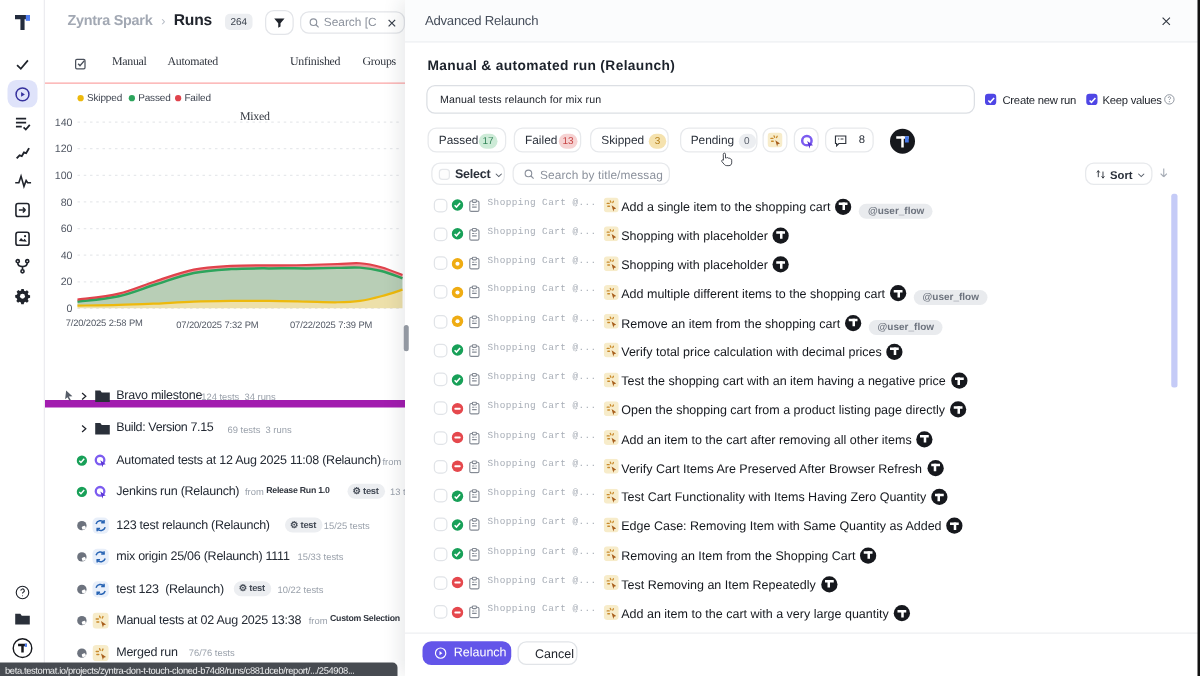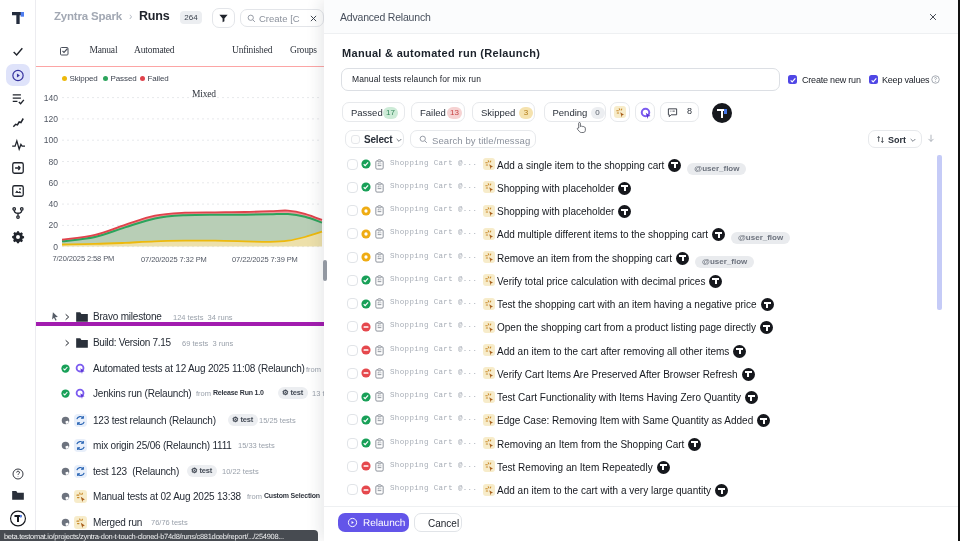--- a/index.html
+++ b/index.html
@@ -111,21 +111,21 @@
 <div id="filterbtn">
   <svg width="11" height="11" viewBox="0 0 24 24" style="position:absolute;left:5px;top:4px;" fill="#20242c">
         <path d="M3 4h18l-7 8v6l-4 2v-8L3 4z"></path>
       </svg>
 </div>
 <div id="searchbox">
   <svg width="9" height="9" viewBox="0 0 24 24" style="position:absolute;left:6px;top:4px;" fill="none" stroke="#8b919c" stroke-width="2.4">
         <circle cx="10" cy="10" r="7"></circle>
         <path d="M15.5 15.5 21 21"></path>
       </svg>
-  <span class="ph">Create [C</span>
+  <span class="ph">Search [C</span>
   <svg width="9" height="9" viewBox="0 0 24 24" style="position:absolute;left:68px;top:4px;" fill="none" stroke="#3c434e" stroke-width="2.6">
         <path d="M5 5l14 14M19 5L5 19"></path>
       </svg>
 </div>
 
 <div id="tabs">
   <svg width="12" height="12" viewBox="0 0 24 24" style="position:absolute;left:23px;top:9px;" fill="none" stroke="#4b515c" stroke-width="2">
         <rect x="3" y="5" width="15" height="15" rx="2"></rect>
         <path d="M7 12l3 3 7-8" stroke-width="2.3"></path>
       </svg>
@@ -167,32 +167,32 @@
     <text x="232" y="262">07/22/2025 7:39 PM</text>
   </g>
   <path fill="#ede0aa" d="M62.0,244.5 C67.5,244.4 84.5,244.2 95.0,243.9 C105.5,243.7 115.0,243.3 125.0,242.9 C135.0,242.4 145.0,241.6 155.0,241.3 C165.0,240.9 175.0,240.8 185.0,240.7 C195.0,240.7 205.0,240.7 215.0,240.7 C225.0,240.8 235.8,241.1 245.0,241.3 C254.2,241.5 262.8,241.9 270.0,241.8 C277.2,241.7 282.2,241.5 288.0,240.7 C293.8,239.9 299.3,238.5 305.0,237.0 C310.7,235.5 319.2,232.6 322.0,231.7 L322,246.6 L62,246.6 Z"></path>
   <path fill="#b8ceb6" d="M62.0,241.3 C67.5,240.6 84.5,239.3 95.0,237.0 C105.5,234.7 115.0,230.5 125.0,227.4 C135.0,224.3 145.0,220.4 155.0,218.4 C165.0,216.3 175.0,215.8 185.0,215.2 C195.0,214.6 205.0,214.7 215.0,214.7 C225.0,214.6 235.8,214.7 245.0,214.7 C254.2,214.6 262.8,214.4 270.0,214.3 C277.2,214.2 282.2,213.7 288.0,214.1 C293.8,214.5 299.3,215.4 305.0,216.8 C310.7,218.2 319.2,221.7 322.0,222.6 L322.0,231.7 C319.2,232.6 310.7,235.5 305.0,237.0 C299.3,238.5 293.8,239.9 288.0,240.7 C282.2,241.5 277.2,241.7 270.0,241.8 C262.8,241.9 254.2,241.5 245.0,241.3 C235.8,241.1 225.0,240.8 215.0,240.7 C205.0,240.7 195.0,240.7 185.0,240.7 C175.0,240.8 165.0,240.9 155.0,241.3 C145.0,241.6 135.0,242.4 125.0,242.9 C115.0,243.3 105.5,243.7 95.0,243.9 C84.5,244.2 67.5,244.4 62.0,244.5 Z"></path>
   <path fill="#ee989d" d="M62.0,239.7 C67.5,238.9 84.5,237.4 95.0,234.9 C105.5,232.4 115.0,228.0 125.0,224.8 C135.0,221.6 145.0,217.7 155.0,215.7 C165.0,213.7 175.0,213.3 185.0,212.7 C195.0,212.2 205.0,212.4 215.0,212.3 C225.0,212.2 235.8,212.2 245.0,212.0 C254.2,211.8 262.8,211.5 270.0,211.2 C277.2,211.0 282.2,210.2 288.0,210.6 C293.8,211.0 299.3,212.2 305.0,213.8 C310.7,215.4 319.2,218.9 322.0,220.0 L322.0,222.6 C319.2,221.7 310.7,218.2 305.0,216.8 C299.3,215.4 293.8,214.5 288.0,214.1 C282.2,213.7 277.2,214.2 270.0,214.3 C262.8,214.4 254.2,214.6 245.0,214.7 C235.8,214.7 225.0,214.6 215.0,214.7 C205.0,214.7 195.0,214.6 185.0,215.2 C175.0,215.8 165.0,216.3 155.0,218.4 C145.0,220.4 135.0,224.3 125.0,227.4 C115.0,230.5 105.5,234.7 95.0,237.0 C84.5,239.3 67.5,240.6 62.0,241.3 Z"></path>
   <path fill="none" stroke="#edb90c" stroke-width="1.8" d="M62.0,244.5 C67.5,244.4 84.5,244.2 95.0,243.9 C105.5,243.7 115.0,243.3 125.0,242.9 C135.0,242.4 145.0,241.6 155.0,241.3 C165.0,240.9 175.0,240.8 185.0,240.7 C195.0,240.7 205.0,240.7 215.0,240.7 C225.0,240.8 235.8,241.1 245.0,241.3 C254.2,241.5 262.8,241.9 270.0,241.8 C277.2,241.7 282.2,241.5 288.0,240.7 C293.8,239.9 299.3,238.5 305.0,237.0 C310.7,235.5 319.2,232.6 322.0,231.7"></path>
   <path fill="none" stroke="#2ca45c" stroke-width="2" d="M62.0,241.3 C67.5,240.6 84.5,239.3 95.0,237.0 C105.5,234.7 115.0,230.5 125.0,227.4 C135.0,224.3 145.0,220.4 155.0,218.4 C165.0,216.3 175.0,215.8 185.0,215.2 C195.0,214.6 205.0,214.7 215.0,214.7 C225.0,214.6 235.8,214.7 245.0,214.7 C254.2,214.6 262.8,214.4 270.0,214.3 C277.2,214.2 282.2,213.7 288.0,214.1 C293.8,214.5 299.3,215.4 305.0,216.8 C310.7,218.2 319.2,221.7 322.0,222.6"></path>
   <path fill="none" stroke="#e0434c" stroke-width="1.8" d="M62.0,239.7 C67.5,238.9 84.5,237.4 95.0,234.9 C105.5,232.4 115.0,228.0 125.0,224.8 C135.0,221.6 145.0,217.7 155.0,215.7 C165.0,213.7 175.0,213.3 185.0,212.7 C195.0,212.2 205.0,212.4 215.0,212.3 C225.0,212.2 235.8,212.2 245.0,212.0 C254.2,211.8 262.8,211.5 270.0,211.2 C277.2,211.0 282.2,210.2 288.0,210.6 C293.8,211.0 299.3,212.2 305.0,213.8 C310.7,215.4 319.2,218.9 322.0,220.0"></path>
 </svg>
 
-<div class="runrow" style="top:304px; height:22px; border-bottom:4px solid #a21caf;">
+<div class="runrow" style="top:304px; height:22px; border-bottom:6px solid #a21caf;">
   <svg width="10" height="11" viewBox="0 0 24 24" style="position:absolute;left:14px;top:7px;" fill="#565d68">
         <path d="M7 2l12 11-7 .5 4 7-2.5 1.5-4-7L5 19z"></path>
       </svg>
   <svg width="8" height="8" viewBox="0 0 24 24" style="position:absolute;left:27px;top:9px;" fill="none" stroke="#20242c" stroke-width="3">
         <path d="M8 4l9 8-9 8"></path>
       </svg>
   <svg width="14" height="12" viewBox="0 0 24 20" style="position:absolute;left:39px;top:7px;" fill="#2a303a">
         <path d="M2 2h7l2 3h11v13H2z"></path>
       </svg>
   <span class="ttl" style="font-size:10px;top:6.5px;letter-spacing:-0.2px;">Bravo milestone</span>
-  <span class="meta" style="position:absolute;left:137px;top:8.5px;">124 tests&nbsp;&nbsp;34 runs</span>
+  <span class="meta" style="position:absolute;left:125px;top:8.5px;">124 tests&nbsp;&nbsp;34 runs</span>
 </div>
 <div class="runrow" style="top:330px;">
   <svg width="8" height="8" viewBox="0 0 24 24" style="position:absolute;left:27px;top:9px;" fill="none" stroke="#20242c" stroke-width="3">
         <path d="M8 4l9 8-9 8"></path>
       </svg>
   <svg width="14" height="12" viewBox="0 0 24 20" style="position:absolute;left:39px;top:7px;" fill="#2a303a">
         <path d="M2 2h7l2 3h11v13H2z"></path>
       </svg>
   <span class="ttl" style="font-size:10px;top:6.5px;letter-spacing:-0.3px;">Build: Version 7.15</span>
   <span class="meta" style="position:absolute;left:146px;top:8.5px;">69 tests&nbsp;&nbsp;3 runs</span>

